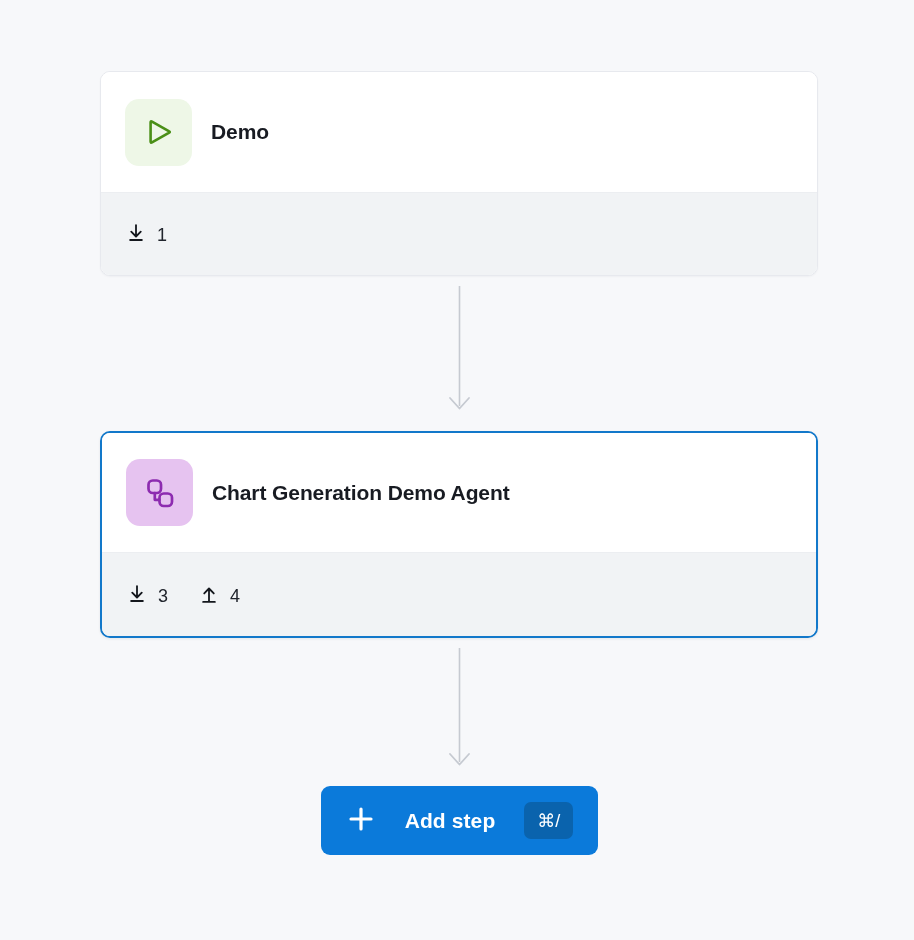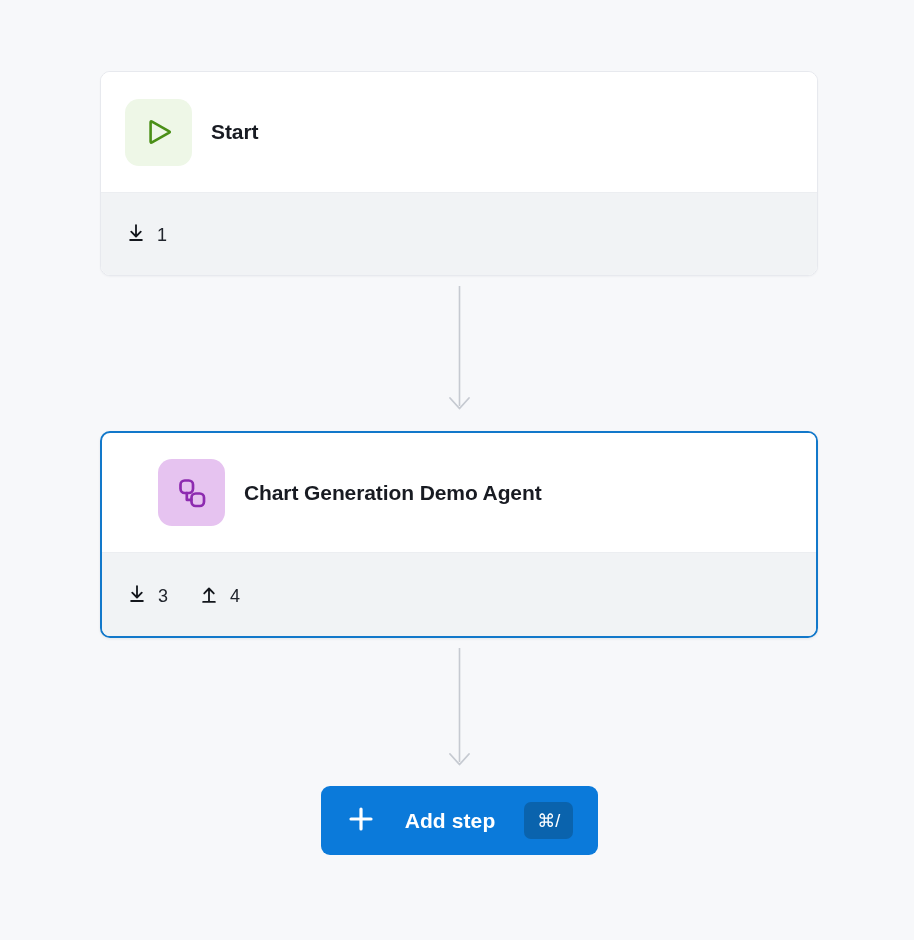--- a/index.html
+++ b/index.html
@@ -44,21 +44,21 @@
   .node-agent  { top: 431px; height: 207px; }
 
   .node-header {
     display: flex;
     align-items: center;
     gap: 19px;
     padding: 0 24px;
     background: #ffffff;
   }
   .node-start  .node-header { height: 120px; }
-  .node-agent  .node-header { height: 119px; margin-left: 32px; }
+  .node-agent  .node-header { height: 119px; }
 
   .node-icon {
     width: 67px;
     height: 67px;
     border-radius: 14px;
     display: flex;
     align-items: center;
     justify-content: center;
     flex: 0 0 auto;
   }
@@ -152,21 +152,21 @@
 
 <div class="canvas">
 
   <div class="node node--plain node-start">
     <div class="node-header">
       <div class="node-icon node-icon--green">
         <svg width="38" height="38" viewBox="0 0 38 38" aria-hidden="true">
           <path d="M12 8.6 L29.2 18.4 Q30.4 19 29.2 19.7 L12 29.4 Q10.6 30.2 10.6 28.6 L10.6 9.4 Q10.6 7.8 12 8.6 Z" fill="none" stroke="#4a8f17" stroke-width="2.6" stroke-linejoin="round"></path>
         </svg>
       </div>
-      <div class="node-title">Start</div>
+      <div class="node-title">Demo</div>
     </div>
     <div class="node-footer">
       <div class="io-stat">
         <span>
           <svg width="22" height="22" viewBox="0 0 24 24" aria-hidden="true">
             <path d="M12 3.4 L12 15.4 M6.8 10.6 L12 15.8 L17.2 10.6 M5.6 19.6 L18.4 19.6" fill="none" stroke="#14171d" stroke-width="2" stroke-linecap="round" stroke-linejoin="round"></path>
           </svg>
         </span>
         <span class="io-stat__count">1</span>
       </div>

